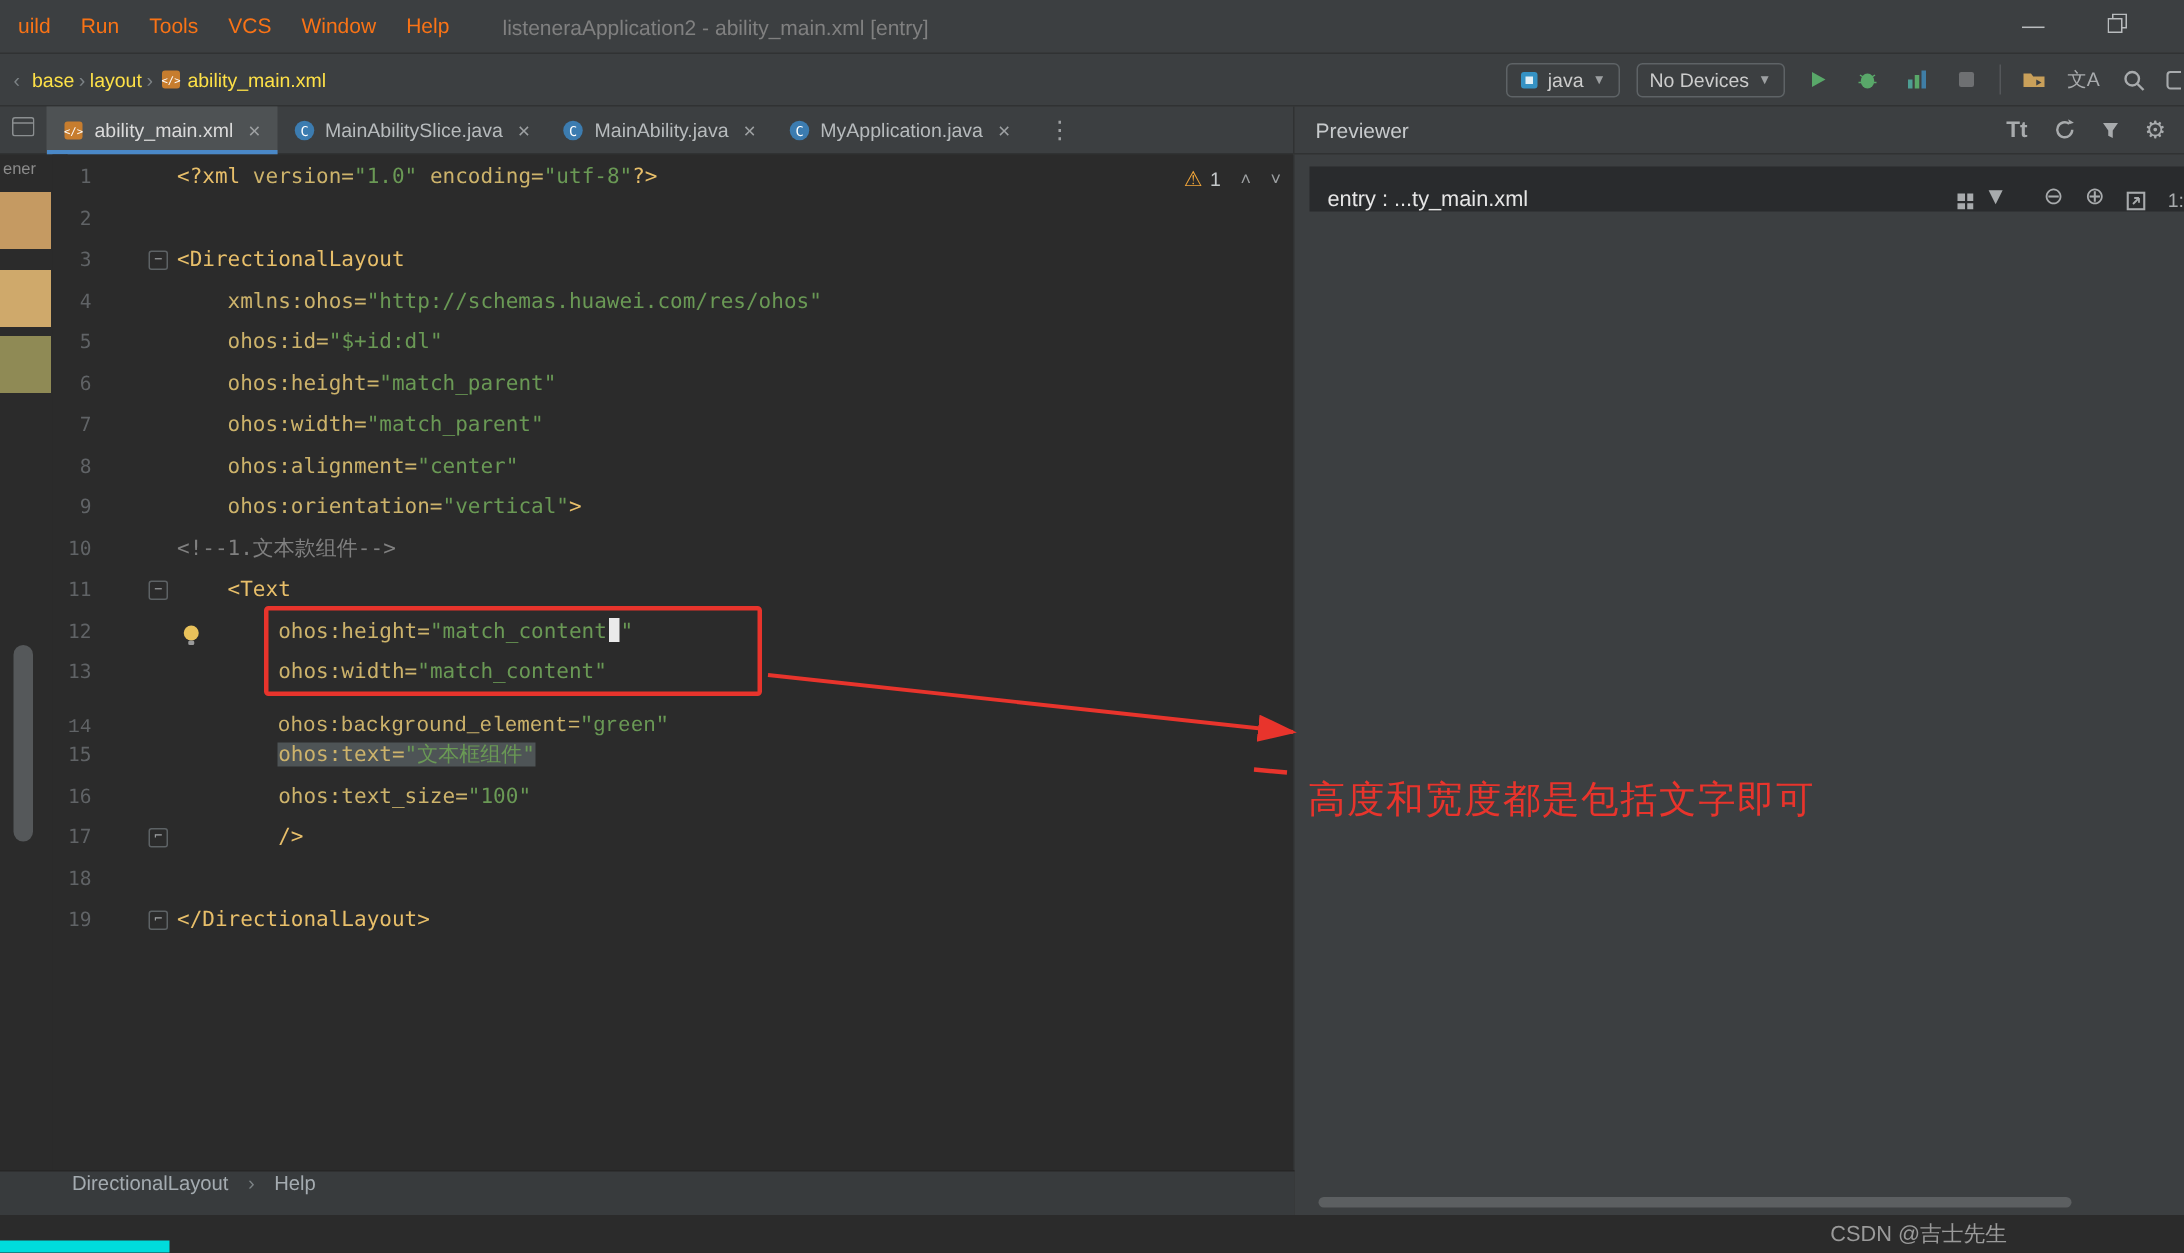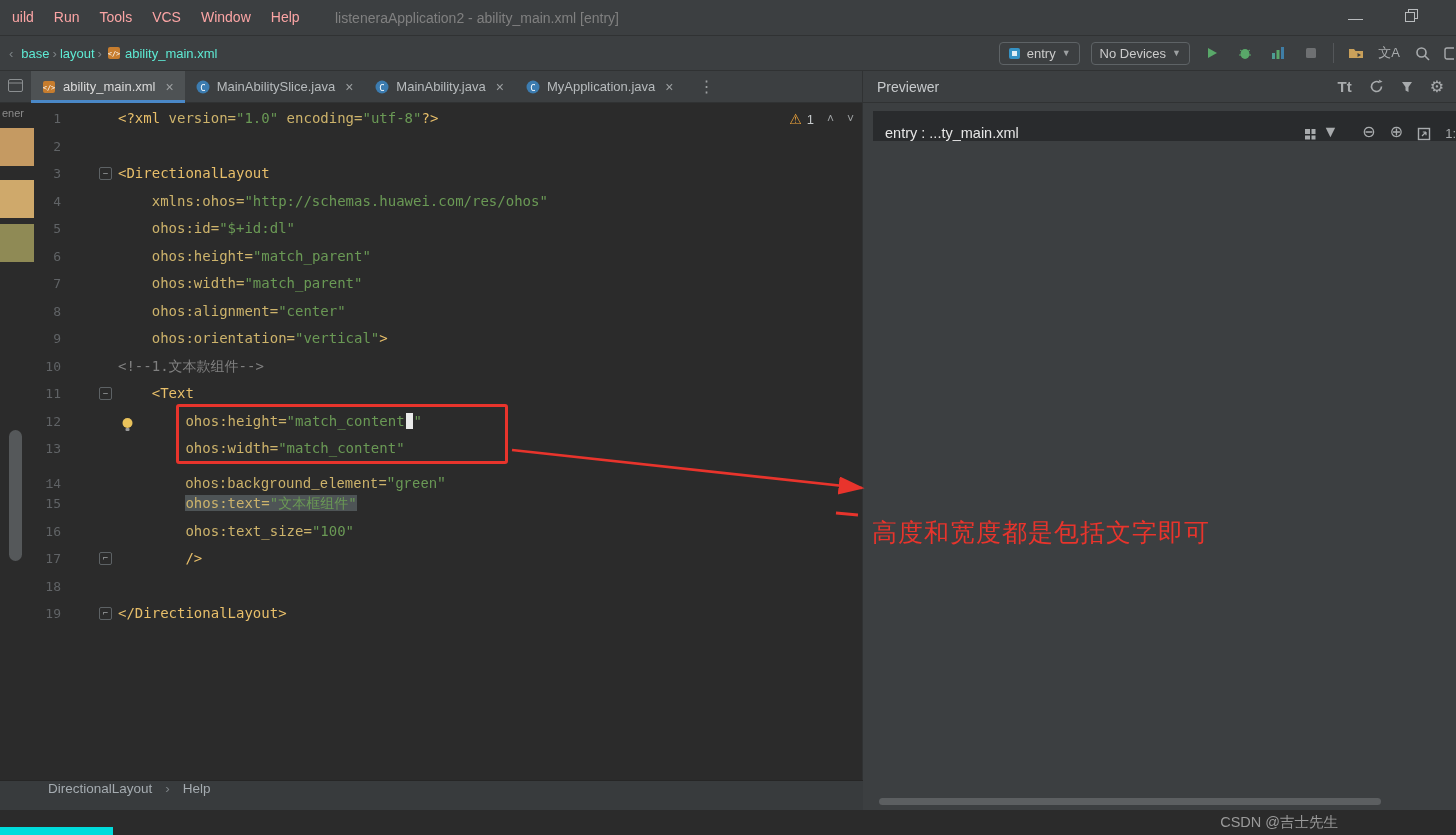--- a/index.html
+++ b/index.html
@@ -4,31 +4,31 @@
 <style>
   *{box-sizing:border-box;margin:0;padding:0}
   body{width:1456px;height:835px;position:relative;overflow:hidden;background:#2b2b2b;
        font-family:"Liberation Sans",sans-serif;color:#bbb;
        --red:#e8342c;--green:#00e400;--accent:#4a88c7}
 
   
   #titlebar{position:absolute;left:0;top:0;width:100%;height:36px;background:#3c3f41;
             border-bottom:1px solid #303233;display:flex;align-items:center;font-size:14px}
   #menu-bar{display:flex;padding-left:2px}
-  .menu-item{padding:0 10px;line-height:35px;color:#fca5a5}
+  .menu-item{padding:0 10px;line-height:35px;color:#f97316}
   #window-title{position:absolute;left:335px;color:#808080}
   .winctl{position:absolute;top:9px;color:#b9bcbe}
   #win-min{left:1348px;font-size:15px}
   #win-restore{left:1405px}
 
   
   #navbar{position:absolute;top:36px;left:0;width:100%;height:35px;background:#3c3f41;
           border-bottom:1px solid #303233;display:flex;align-items:center;font-size:13px}
   .nav-left{display:flex;align-items:center;gap:5px;padding-left:6px}
-  .crumb{color:#5eead4}
+  .crumb{color:#fde047}
   .crumb-sep{color:#7c8285;padding:0 3px}
   .nav-right{position:absolute;right:0;top:0;height:100%;display:flex;align-items:center;gap:11px;padding-right:2px}
   .combo{height:23px;border:1px solid #5e6366;border-radius:4px;display:flex;align-items:center;
          gap:6px;padding:0 8px;color:#ccc}
   .caret-down{font-size:9px;color:#9da0a2}
   .tool-btn{display:flex;align-items:center;justify-content:center;width:22px;height:22px}
   .v-sep{width:1px;height:20px;background:#54575a}
   .translate-txt{color:#a8abad;font-size:13px;white-space:nowrap}
 
   
@@ -148,21 +148,21 @@
       </span>
   </div>
   <div class="nav-right">
     <div class="combo">
       <span style="display:flex">
           <svg width="13" height="13">
             <rect x="1" y="1" width="11" height="11" rx="2" fill="#3592c4"></rect>
             <rect x="4" y="4" width="5" height="5" fill="#fff" opacity=".85"></rect>
           </svg>
         </span>
-      <span>entry</span>
+      <span>java</span>
       <span class="caret-down">▼</span>
     </div>
     <div class="combo">
       <span>No Devices</span>
       <span class="caret-down">▼</span>
     </div>
     <span class="tool-btn">
         <svg width="14" height="14">
           <path d="M3,2 L12,7 L3,12 Z" fill="#59A869"></path>
         </svg>

